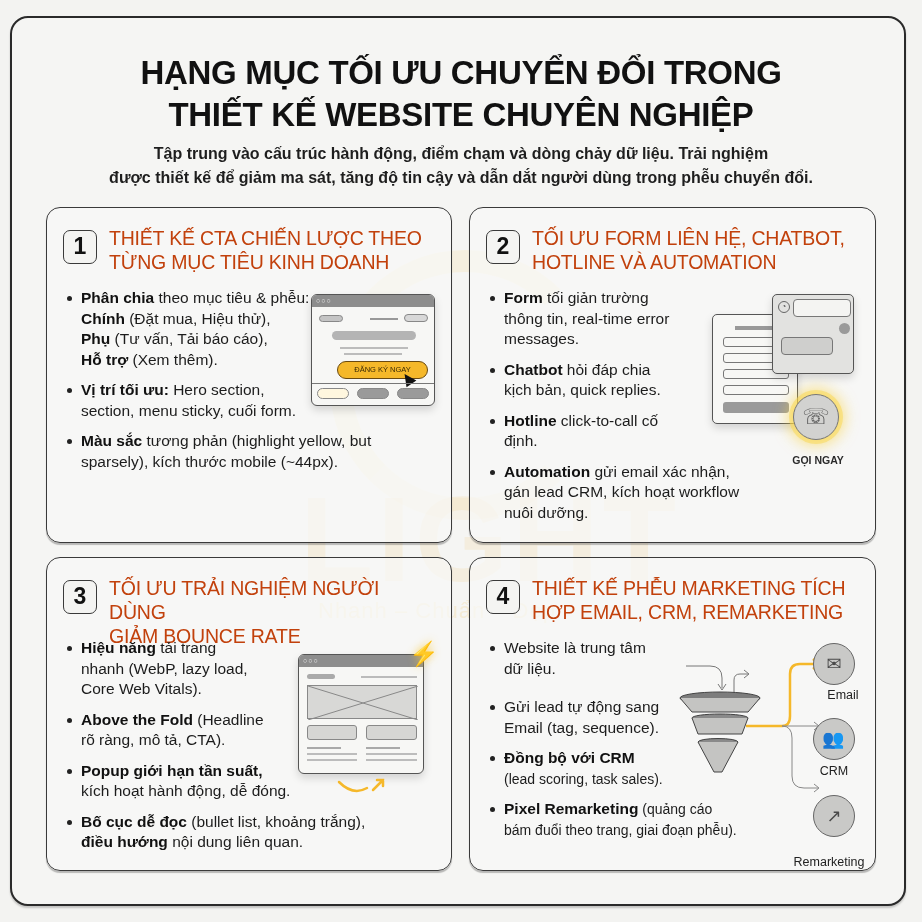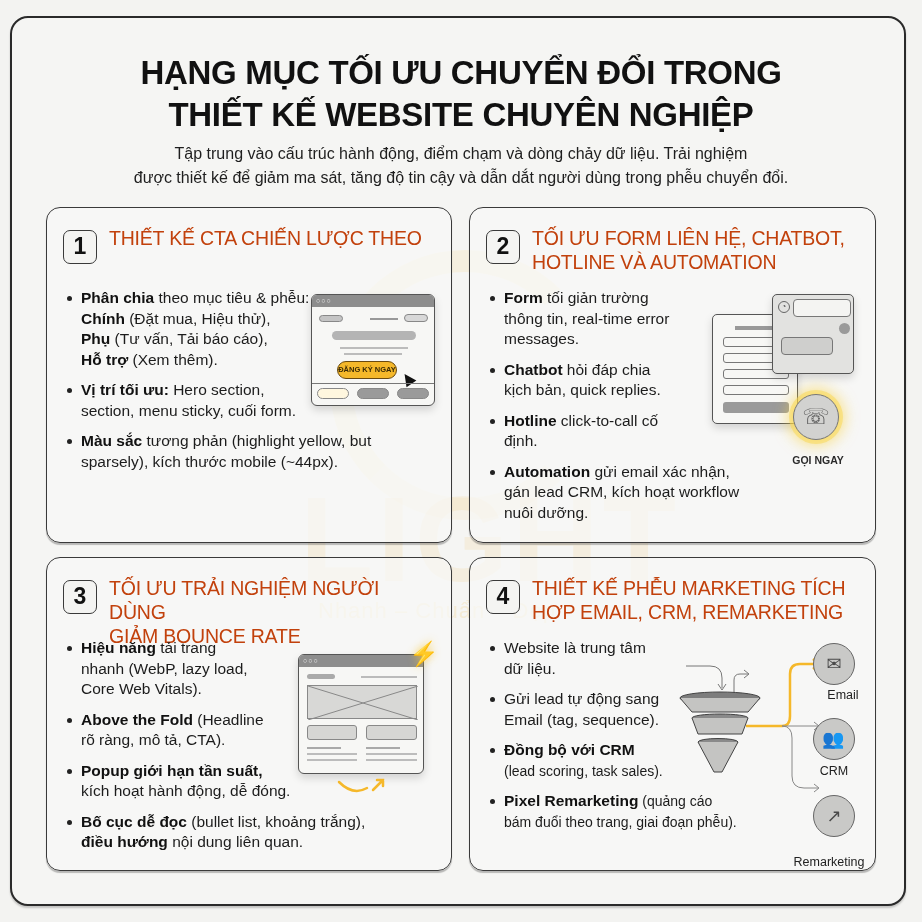--- a/index.html
+++ b/index.html
@@ -11,21 +11,21 @@
     border: 2px solid #2a2a2a; border-radius: 18px; background: #f5f5f3;
     box-shadow: 0 2px 2px rgba(0,0,0,0.2);
   }
   .title {
     position: absolute; left: 0; top: 52px; width: 922px; text-align: center;
     font-family: "Liberation Sans", sans-serif; font-weight: 700; font-size: 33px;
     line-height: 42px; color: #111; letter-spacing: -0.3px;
   }
   .subtitle {
     position: absolute; left: 0; top: 142px; width: 922px; text-align: center;
-    font-size: 16px; line-height: 24px; color: #1e1e1e;
+    font-size: 16px; line-height: 24px; color: #1e1e1e; font-weight: bold;
   }
 
   
   .wm { position: absolute; pointer-events: none; }
   .wm-arc {
     left: 330px; top: 250px; width: 270px; height: 270px; border-radius: 50%;
     border: 22px solid rgba(244,208,120,0.16); border-right-color: transparent; border-bottom-color: rgba(244,208,120,0.10);
   }
   .wm-text {
     left: 300px; top: 470px; font-size: 120px; font-weight: 700; letter-spacing: 4px;
@@ -70,22 +70,22 @@
   .win {
     position: absolute; background: #f7f7f5; border: 1.5px solid #555; border-radius: 6px;
     box-shadow: 0 4px 8px rgba(0,0,0,0.15); overflow: hidden;
   }
   .win-bar { height: 12px; background: #8d8d8d; position: relative; }
   .dots { position: absolute; left: 4px; top: 3px; font-size: 7px; line-height: 6px; color: #eee; letter-spacing: 1px; }
   .pill { position: absolute; border-radius: 8px; background: #c4c4c4; border: 1px solid #888; }
   .line { position: absolute; height: 2px; background: #bcbcbc; }
 
   .cta-btn {
-    position: absolute; left: 25px; top: 66px; width: 60px; height: 18px; border-radius: 10px;
-    background: #f5b82a; border: 1px solid #6a4a10; font-size: 7.5px; font-weight: 700;
+    position: absolute; left: 25px; top: 66px; width: 91px; height: 18px; border-radius: 10px;
+    background: #f5b82a; border: 1px solid #6a4a10; font-size: 7.5px; font-weight: 400;
     text-align: center; line-height: 16px; color: #3a2a05;
   }
   .cursor {
     position: absolute; left: 90px; top: 78px; width: 0; height: 0;
     border-left: 6px solid transparent; border-right: 6px solid transparent; border-bottom: 12px solid #111;
     transform: rotate(-35deg);
   }
 
   .call {
     position: absolute; left: 323px; top: 186px; width: 46px; height: 46px; border-radius: 50%;
@@ -126,20 +126,21 @@
 </div>
 <div class="subtitle">
   <div>Tập trung vào cấu trúc hành động, điểm chạm và dòng chảy dữ liệu. Trải nghiệm</div>
   <div>được thiết kế để giảm ma sát, tăng độ tin cậy và dẫn dắt người dùng trong phễu chuyển đổi.</div>
 </div>
 
 <div class="card c1">
   <div class="num">1</div>
   <div class="card-title">
     <div>THIẾT KẾ CTA CHIẾN LƯỢC THEO</div>
+    <div>TỪNG MỤC TIÊU KINH DOANH</div>
   </div>
   <ul class="bullets">
     <li>
       <b>Phân chia</b><span> theo mục tiêu &amp; phễu:</span><br>
       <b>Chính</b><span> (Đặt mua, Hiệu thử),</span><br>
       <b>Phụ</b><span> (Tư vấn, Tải báo cáo),</span><br>
       <b>Hỗ trợ</b><span> (Xem thêm).</span>
     </li>
     <li>
       <b>Vị trí tối ưu:</b><span> Hero section,</span><br>
@@ -272,21 +273,21 @@
   <div class="num">4</div>
   <div class="card-title">
     <div>THIẾT KẾ PHỄU MARKETING TÍCH</div>
     <div>HỢP EMAIL, CRM, REMARKETING</div>
   </div>
   <ul class="bullets">
     <li>
       <span>Website là trung tâm</span><br>
       <span>dữ liệu.</span>
     </li>
-    <li style="margin-top:10px;">
+    <li style="margin-top:18px;">
       <span>Gửi lead tự động sang</span><br>
       <span>Email (tag, sequence).</span>
     </li>
     <li style="margin-top:6px;">
       <b>Đồng bộ với CRM</b><br>
       <span class="sm">(lead scoring, task sales).</span>
     </li>
     <li style="margin-top:6px;">
       <b>Pixel Remarketing</b><span class="sm"> (quảng cáo</span><br>
       <span class="sm">bám đuổi theo trang, giai đoạn phễu).</span>

